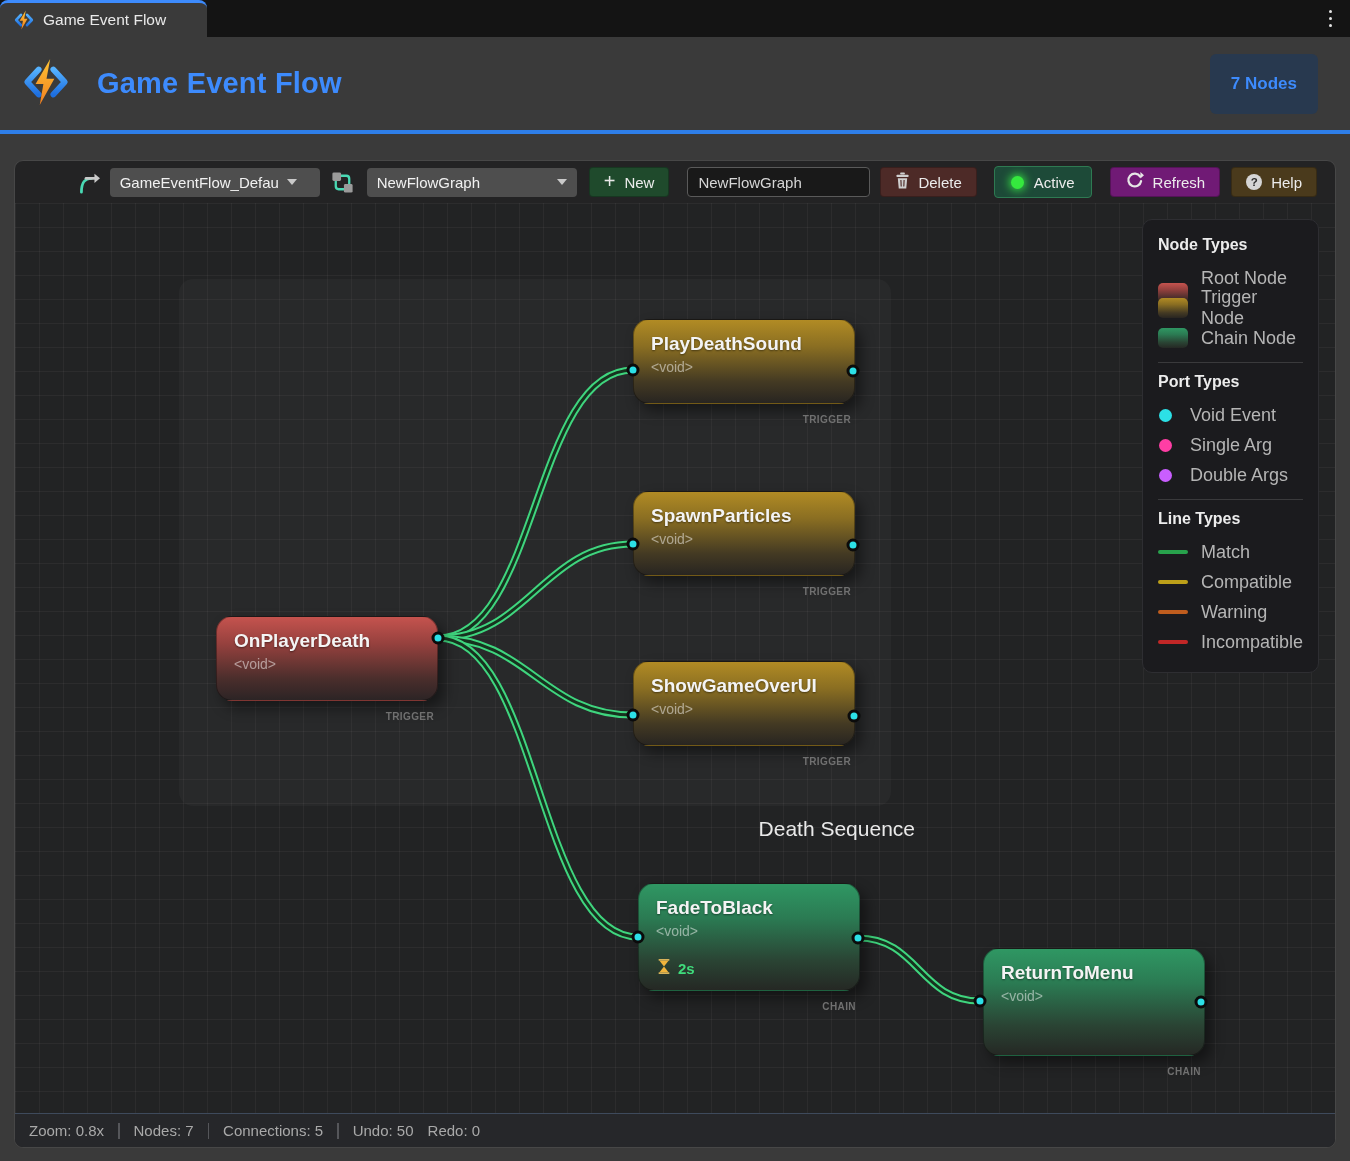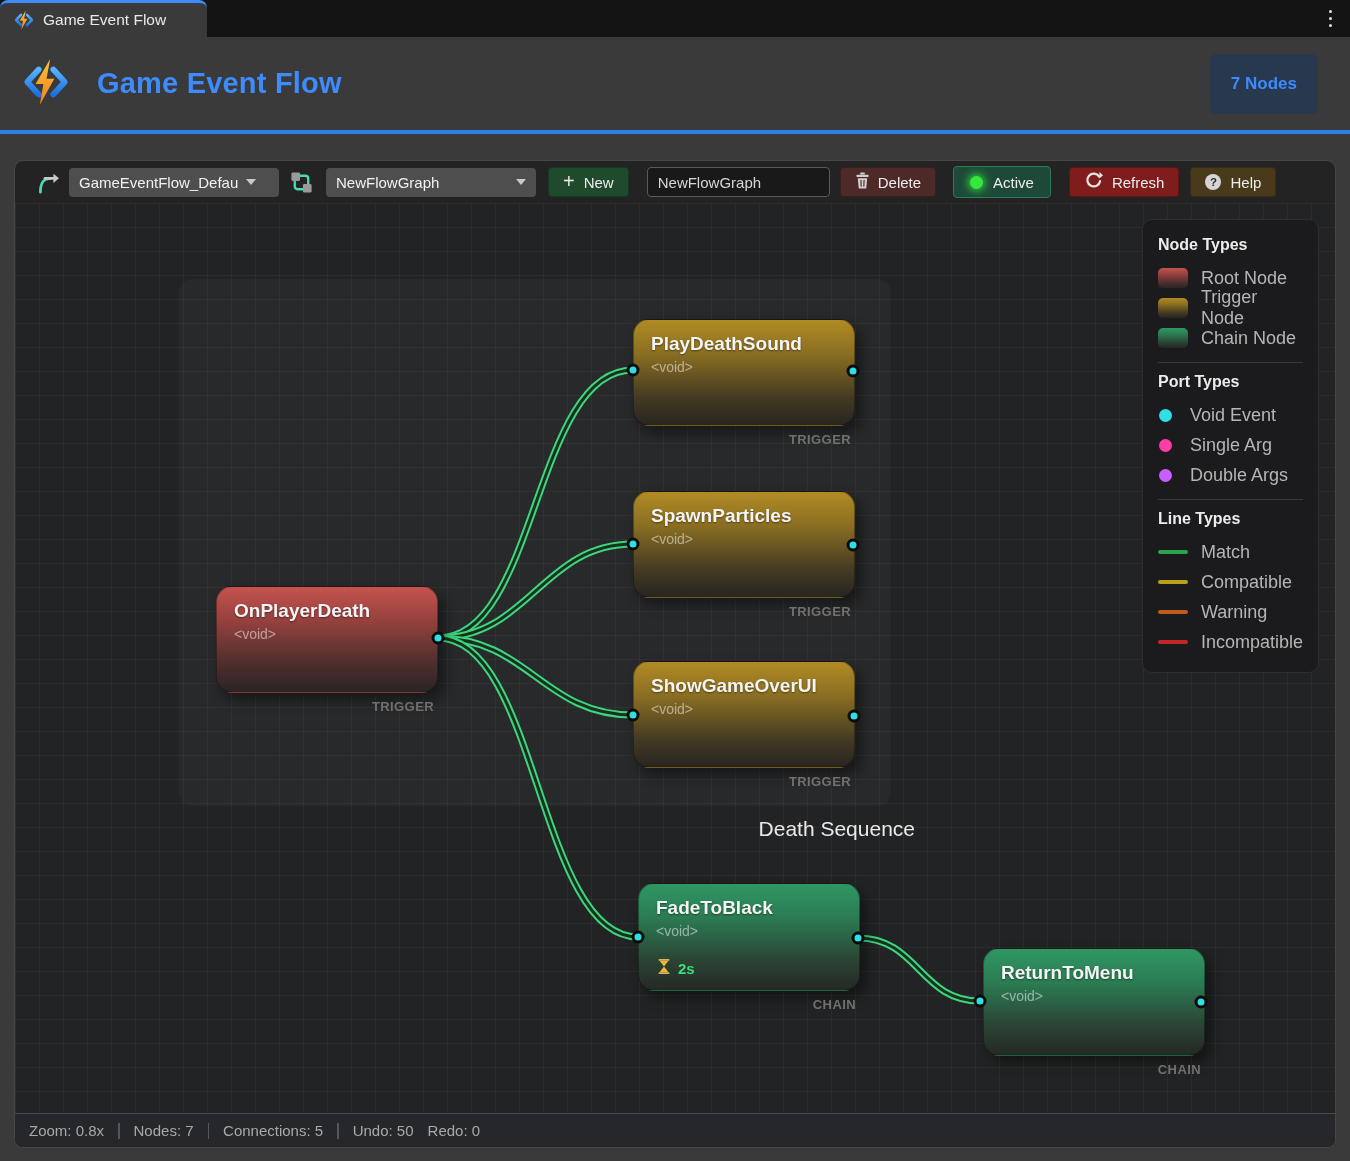--- a/index.html
+++ b/index.html
@@ -24,66 +24,66 @@
   .badge { margin-left:auto; background:#28394f; color:#3d8bfd; font-size:17px; font-weight:700;
     padding:20px 21px; border-radius:6px; }
   .blue-rule { height:4px; background:#2e7ee8; }
 
   
   .content { padding:26px 14px 13px; }
   .panel { width:1322px; height:988px; background:#232324; border:1px solid #474747;
     border-radius:9px; overflow:hidden; display:flex; flex-direction:column; }
 
   
-  .toolbar { height:42px; display:flex; align-items:center; padding:16px 18px; flex:0 0 auto; }
+  .toolbar { height:42px; display:flex; align-items:center; padding:16px 18px; flex:0 0 auto;justify-content:flex-end; }
   .tb-select { background:#4e4e4e; border-radius:4px; height:29px; display:flex; align-items:center;
     padding:0 10px; color:#f1f1f1; font-size:15px; cursor:pointer; }
   .tb-select .caret { width:0; height:0; border-left:5px solid transparent; border-right:5px solid transparent;
     border-top:6px solid #c9c9c9; margin-left:8px; }
   .sel-flow { width:210px; margin-left:10px; }
   .sel-graph { width:210px; margin-left:12px; justify-content:space-between; }
   .tb-icon { display:flex; align-items:center; }
   .hier-icon { margin-left:10px; }
   .btn { height:30px; border-radius:4px; display:flex; align-items:center; padding:0 14px;
     color:#ececec; font-size:15px; cursor:pointer; border:1px solid rgba(0,0,0,.25); }
   .btn-new { background:#1f4a2c; margin-left:12px; gap:9px; }
   .plus { color:#e8e8e8; font-size:20px; font-weight:400; line-height:1; margin-top:-2px; }
   .tb-input { margin-left:18px; width:183px; height:30px; background:#191919; border:1px solid #5a5a5a;
     border-radius:4px; color:#d6d6d6; font-size:15px; padding:0 10px;
     font-family:"Liberation Sans","DejaVu Sans",sans-serif; outline:none; }
   .btn-delete { background:#4d2a27; margin-left:10px; gap:8px; }
   .btn-active { background:#1d4a38; border:1px solid #2e7a52; height:32px; margin-left:17px; gap:10px; padding:0 16px; }
   .glow-dot { width:13px; height:13px; border-radius:50%; background:#35e83e;
     box-shadow:0 0 9px 2px rgba(57,255,70,.75); }
-  .btn-refresh { background:#7f1d1d; margin-left:18px; gap:9px; }
+  .btn-refresh { background:#701a75; margin-left:18px; gap:9px; }
   .btn-help { background:#4a3a1c; margin-left:11px; gap:9px; }
   .qmark { width:16px; height:16px; border-radius:50%; background:#d5d5d5; color:#2b2b2b;
     font-size:11.5px; font-weight:700; display:flex; align-items:center; justify-content:center; }
 
   
   .canvas { position:relative; height:910px; overflow:hidden; flex:0 0 auto;
     background-color:#222324;
     background-image:linear-gradient(rgba(255,255,255,.042) 1px,transparent 1px),
                      linear-gradient(90deg,rgba(255,255,255,.042) 1px,transparent 1px);
     background-size:24px 24px; }
   .groupbox { position:absolute; left:164px; top:76px; width:712px; height:527px;
     background:rgba(255,255,255,.028); border-radius:14px; z-index:0; }
   .wires { position:absolute; left:0; top:0; z-index:1; }
   .wire-under { fill:none; stroke:#3fd57e; stroke-width:7; }
   .wire-core  { fill:none; stroke:#17321f; stroke-width:3; }
   .group-label { position:absolute; left:624px; top:614px; width:276px; text-align:right;
     font-size:21px; font-weight:400; color:#e9e9e9; z-index:1; }
 
-  .node { position:absolute; width:222px; height:107px; border-radius:16px; padding:13px 17px;
+  .node { position:absolute; width:222px; height:85px; border-radius:16px; padding:13px 17px;
     border:1px solid rgba(0,0,0,.35); box-shadow:6px 7px 14px rgba(0,0,0,.45); z-index:2; cursor:grab; }
   .node .ntitle { font-size:19px; font-weight:700; color:#f4f4f4; text-shadow:0 1px 2px rgba(0,0,0,.45); }
   .node .ntype { margin-top:4px; font-size:14px; color:rgba(255,255,255,.5); }
-  .node .kind { position:absolute; right:3px; bottom:-22px; font-size:13px; font-weight:700;
+  .node .kind { position:absolute; right:3px; bottom:-22px; font-size:10px; font-weight:700;
     color:#707070; letter-spacing:.4px; }
-  .grad-root    { background:linear-gradient(180deg,#c5534e 0%,#96413e 32%,#4b2e2c 74%,#2c2425 100%); }
+  .grad-root    { background:linear-gradient(180deg,#c5534e 0%,#96413e 32%,#4b2e2c 74%,#2c2425 100%);margin-top:30px; }
   .grad-trigger { background:linear-gradient(180deg,#b18b24 0%,#8a6e22 32%,#443a23 74%,#282521 100%); }
   .grad-chain   { background:linear-gradient(180deg,#2f9763 0%,#2b7b53 32%,#2a4434 72%,#252824 100%); }
   .n-root   { left:201px; top:383px; }
   .n-pds    { left:618px; top:116px; }
   .n-sp     { left:618px; top:288px; }
   .n-sgou   { left:618px; top:458px; }
   .n-ftb    { left:623px; top:680px; height:108px; }
   .n-rtm    { left:968px; top:745px; height:108px; }
   .delay-row { position:absolute; left:19px; bottom:13px; display:flex; align-items:center; gap:8px;
     color:#3fdc7c; font-weight:700; font-size:15px; }

